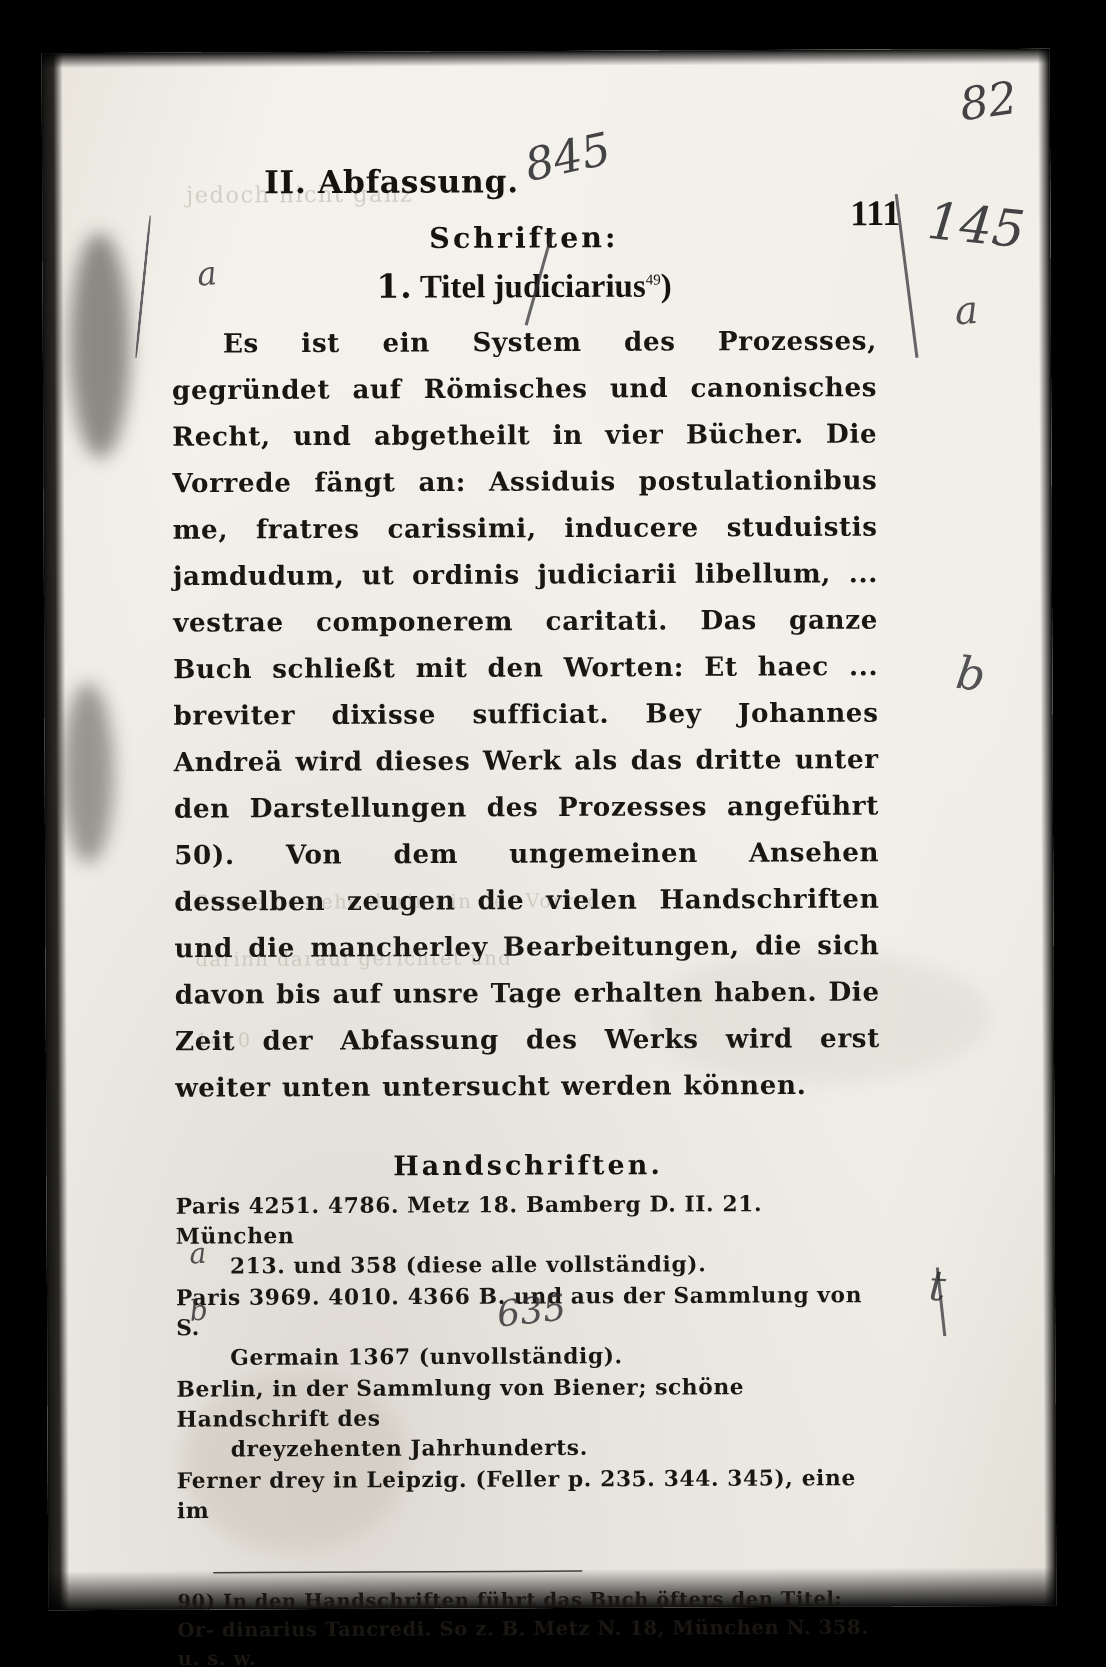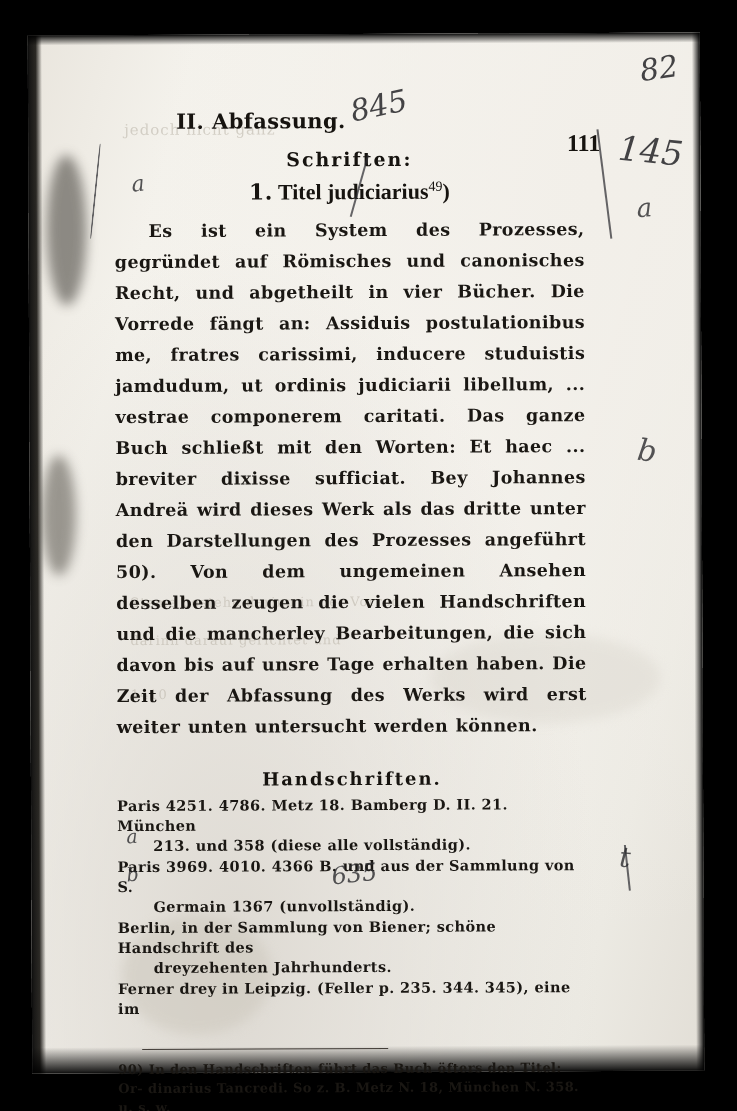--- a/index.html
+++ b/index.html
@@ -111,21 +111,21 @@
   }
   .work-title {
     text-align: center;
     font-size: 22px;
     margin: 0 0 10px 0;
     font-family: "Liberation Serif", serif;
     font-weight: 700;
     color: #16130f;
   }
   .work-title .num { font-family: "DejaVu Serif", serif; }
-  .work-title sup { font-size: 14px; font-weight: 400; margin-top: 32px; }
+  .work-title sup { font-size: 10px; font-weight: 400; margin-top: 32px; }
 
   .body-par {
     font-size: 17.5px;
     line-height: 31px;
     text-align: justify;
     text-indent: 34px;
     color: #1a1713;
     word-spacing: 1px;
   }
 

